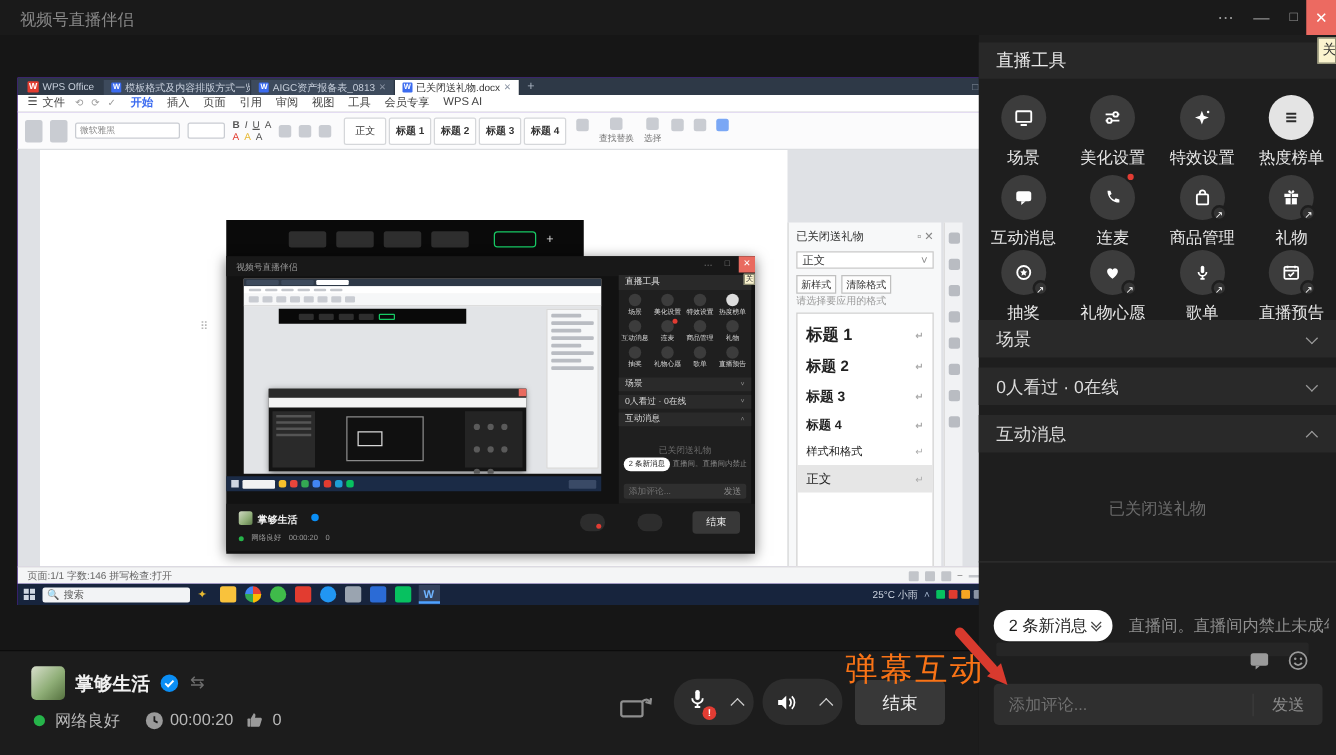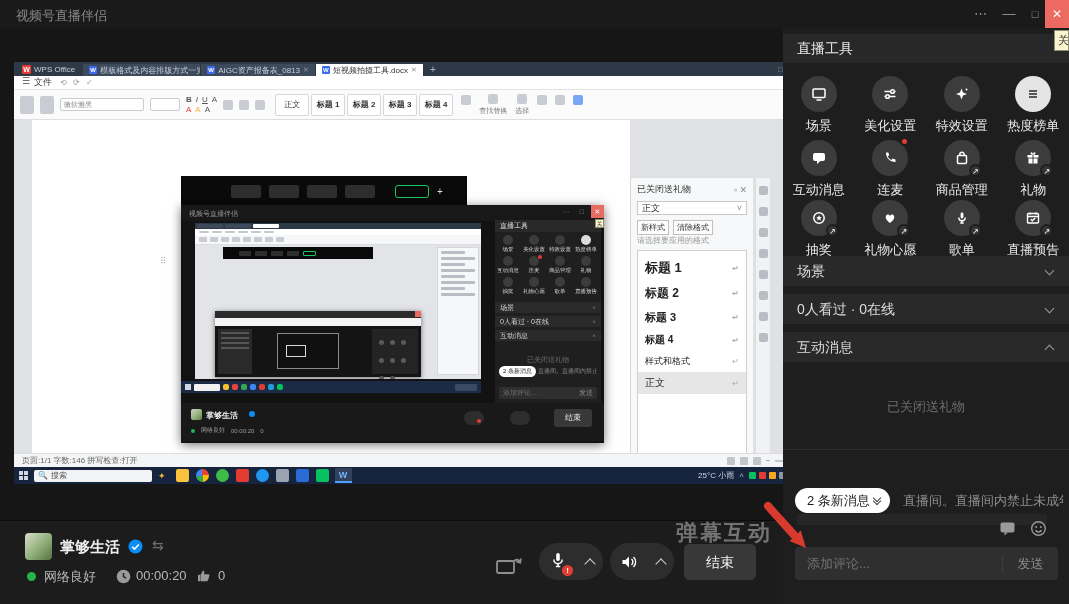--- a/index.html
+++ b/index.html
@@ -221,21 +221,21 @@
   .thumbic { position:absolute; left:196px; top:47px; }
   .likes { position:absolute; left:218px; top:47px; font-size:13px; color:#b8b8b8; }
   .screenic { position:absolute; left:494px; top:32px; }
   .ctlpill { position:absolute; top:22px; width:64px; height:37px; border-radius:19px; background:#2d2d2d; display:flex; align-items:center; justify-content:space-around; cursor:pointer; }
   .micpill { left:539px; }
   .spkpill { left:610px; }
   .upchev { width:8px; height:8px; border-right:1.6px solid #cfcfcf; border-bottom:1.6px solid #cfcfcf; transform:rotate(225deg); margin-top:4px; }
   .endbtn { position:absolute; left:684px; top:23px; width:72px; height:36px; background:#383838; border-radius:5px; color:#f2f2f2; font-size:14px; text-align:center; line-height:36px; cursor:pointer; }
 
   
-  .anno { position:absolute; left:676px; top:518px; font-size:22px; font-weight:bold; color:#737373; letter-spacing:2px; z-index:50; }
+  .anno { position:absolute; left:676px; top:518px; font-size:26px; font-weight:normal; color:#f97316; letter-spacing:2px; z-index:50; }
   .arrow { position:absolute; left:756px; top:496px; z-index:50; }
 </style>
 </head>
 <body>
 
 <div class="app">
 
   <div class="titlebar">
     <span class="title">视频号直播伴侣</span>
     <span class="wc wc-more">⋯</span>
@@ -257,37 +257,48 @@
         <span>模板格式及内容排版方式一览</span>
 
       </div>
       <div class="doctab">
         <span class="dlogo">W</span>
         <span>AIGC资产报备表_0813</span>
         <span class="tab-x">✕</span>
       </div>
       <div class="doctab active">
         <span class="dlogo">W</span>
-        <span>短视频拍摄工具.docx</span>
+        <span>已关闭送礼物.docx</span>
         <span class="tab-x">✕</span>
       </div>
       <span class="tab-plus">+</span>
       <div class="ts-right">
           <span>□</span>
           <span>⚙</span>
           <span>●</span>
           <span>—</span>
           <span>▢</span>
           <span>✕</span>
         </div>
     </div>
 
     <div class="menurow">
       <span class="file">☰ <span>文件</span></span>
       <span class="undo">⟲ ⟳ ✓</span>
+      <div class="menus">
+        <span data-active="true">开始</span>
+        <span>插入</span>
+        <span>页面</span>
+        <span>引用</span>
+        <span>审阅</span>
+        <span>视图</span>
+        <span>工具</span>
+        <span>会员专享</span>
+        <span>WPS AI</span>
+      </div>
       <div class="mr-right">
         <span class="mr-search">🔍</span>
         <span class="share-blob"></span>
       </div>
     </div>
 
     <div class="ribbon">
       <span class="rb-block"></span>
       <span class="rb-block"></span>
       <span class="fontbox">微软雅黑</span>

